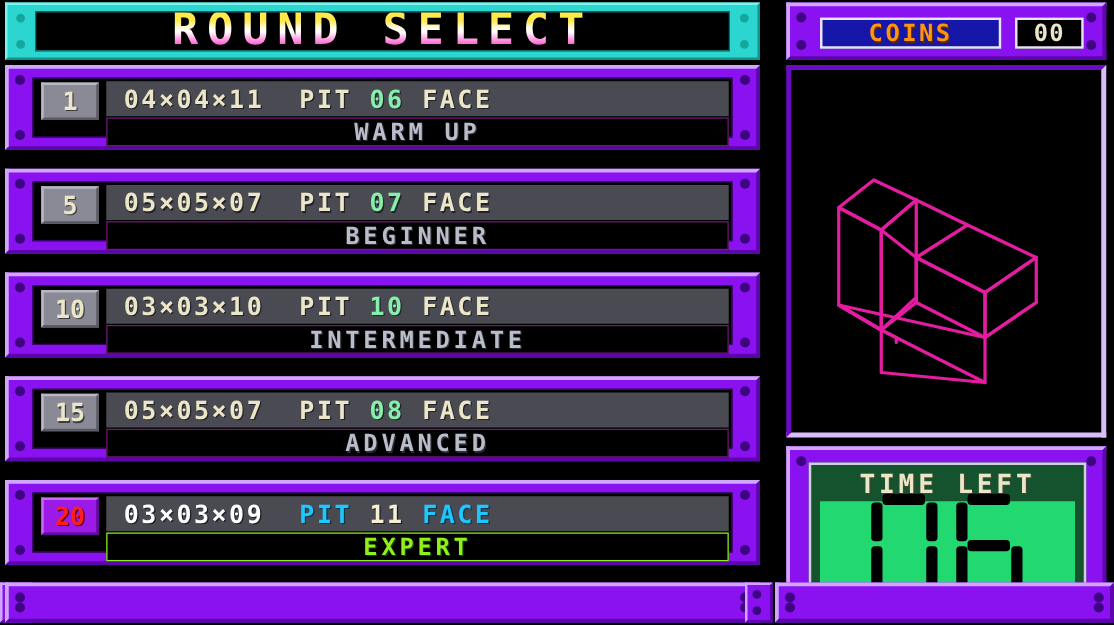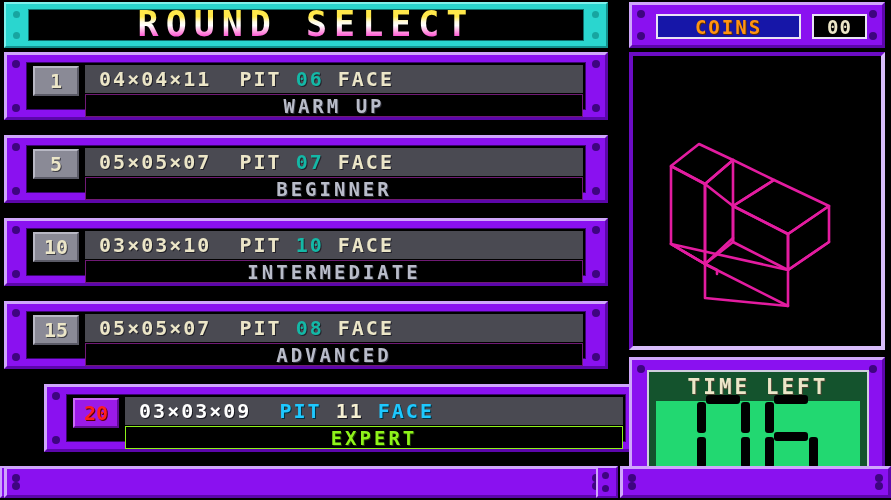--- a/index.html
+++ b/index.html
@@ -151,21 +151,21 @@
     font-family: "DejaVu Sans Mono", monospace;
     font-size: 20px;
     font-weight: bold;
     letter-spacing: 2px;
     white-space: pre;
     color: #ece6c8;
     overflow: hidden;
   }
   .spec-line .dim   { color: #ece6c8; text-shadow: 1px 1px 0 #22222a; }
   .spec-line .pit   { color: #ece6c8; text-shadow: 1px 1px 0 #22222a; }
-  .spec-line .pitn  { color: #14b8a6; text-shadow: 1px 1px 0 #22222a; }
+  .spec-line .pitn  { color: #86efac; text-shadow: 1px 1px 0 #22222a; }
   .spec-line .face  { color: #ece6c8; text-shadow: 1px 1px 0 #22222a; }
   .round-row.selected .spec-line .dim  { color: #ffffff; text-shadow: 1px 1px 0 #1a1a22; }
   .round-row.selected .spec-line .pit  { color: #1ec8ff; text-shadow: 1px 1px 0 #003344; }
   .round-row.selected .spec-line .pitn { color: #f5f0d2; text-shadow: 1px 1px 0 #1a1a22; }
   .round-row.selected .spec-line .face { color: #1ec8ff; text-shadow: 1px 1px 0 #003344; }
   .gapfill { color: transparent; }
 
   
   .name-bar {
     position: absolute;
@@ -409,21 +409,21 @@
           <div class="rivet tl"></div>
           <div class="rivet tr"></div>
           <div class="rivet bl"></div>
           <div class="rivet br"></div>
           <div class="row-inner">
             <div class="num-box">15</div>
             <div class="spec-line"><span class="gapfill"> </span><span class="dim">05×05×07</span><span class="gapfill">  </span><span class="pit">PIT</span><span class="gapfill"> </span><span class="pitn">08</span><span class="gapfill"> </span><span class="face">FACE</span></div>
             <div class="name-bar">ADVANCED</div>
           </div>
         </div>
-        <div class="round-row selected" style="top: 384px; margin-left: 40px;">
+        <div class="round-row selected" style="top: 384px;">
           <div class="rivet tl"></div>
           <div class="rivet tr"></div>
           <div class="rivet bl"></div>
           <div class="rivet br"></div>
           <div class="row-inner">
             <div class="num-box">20</div>
             <div class="spec-line"><span class="gapfill"> </span><span class="dim">03×03×09</span><span class="gapfill">  </span><span class="pit">PIT</span><span class="gapfill"> </span><span class="pitn">11</span><span class="gapfill"> </span><span class="face">FACE</span></div>
             <div class="name-bar">EXPERT</div>
           </div>
         </div>

